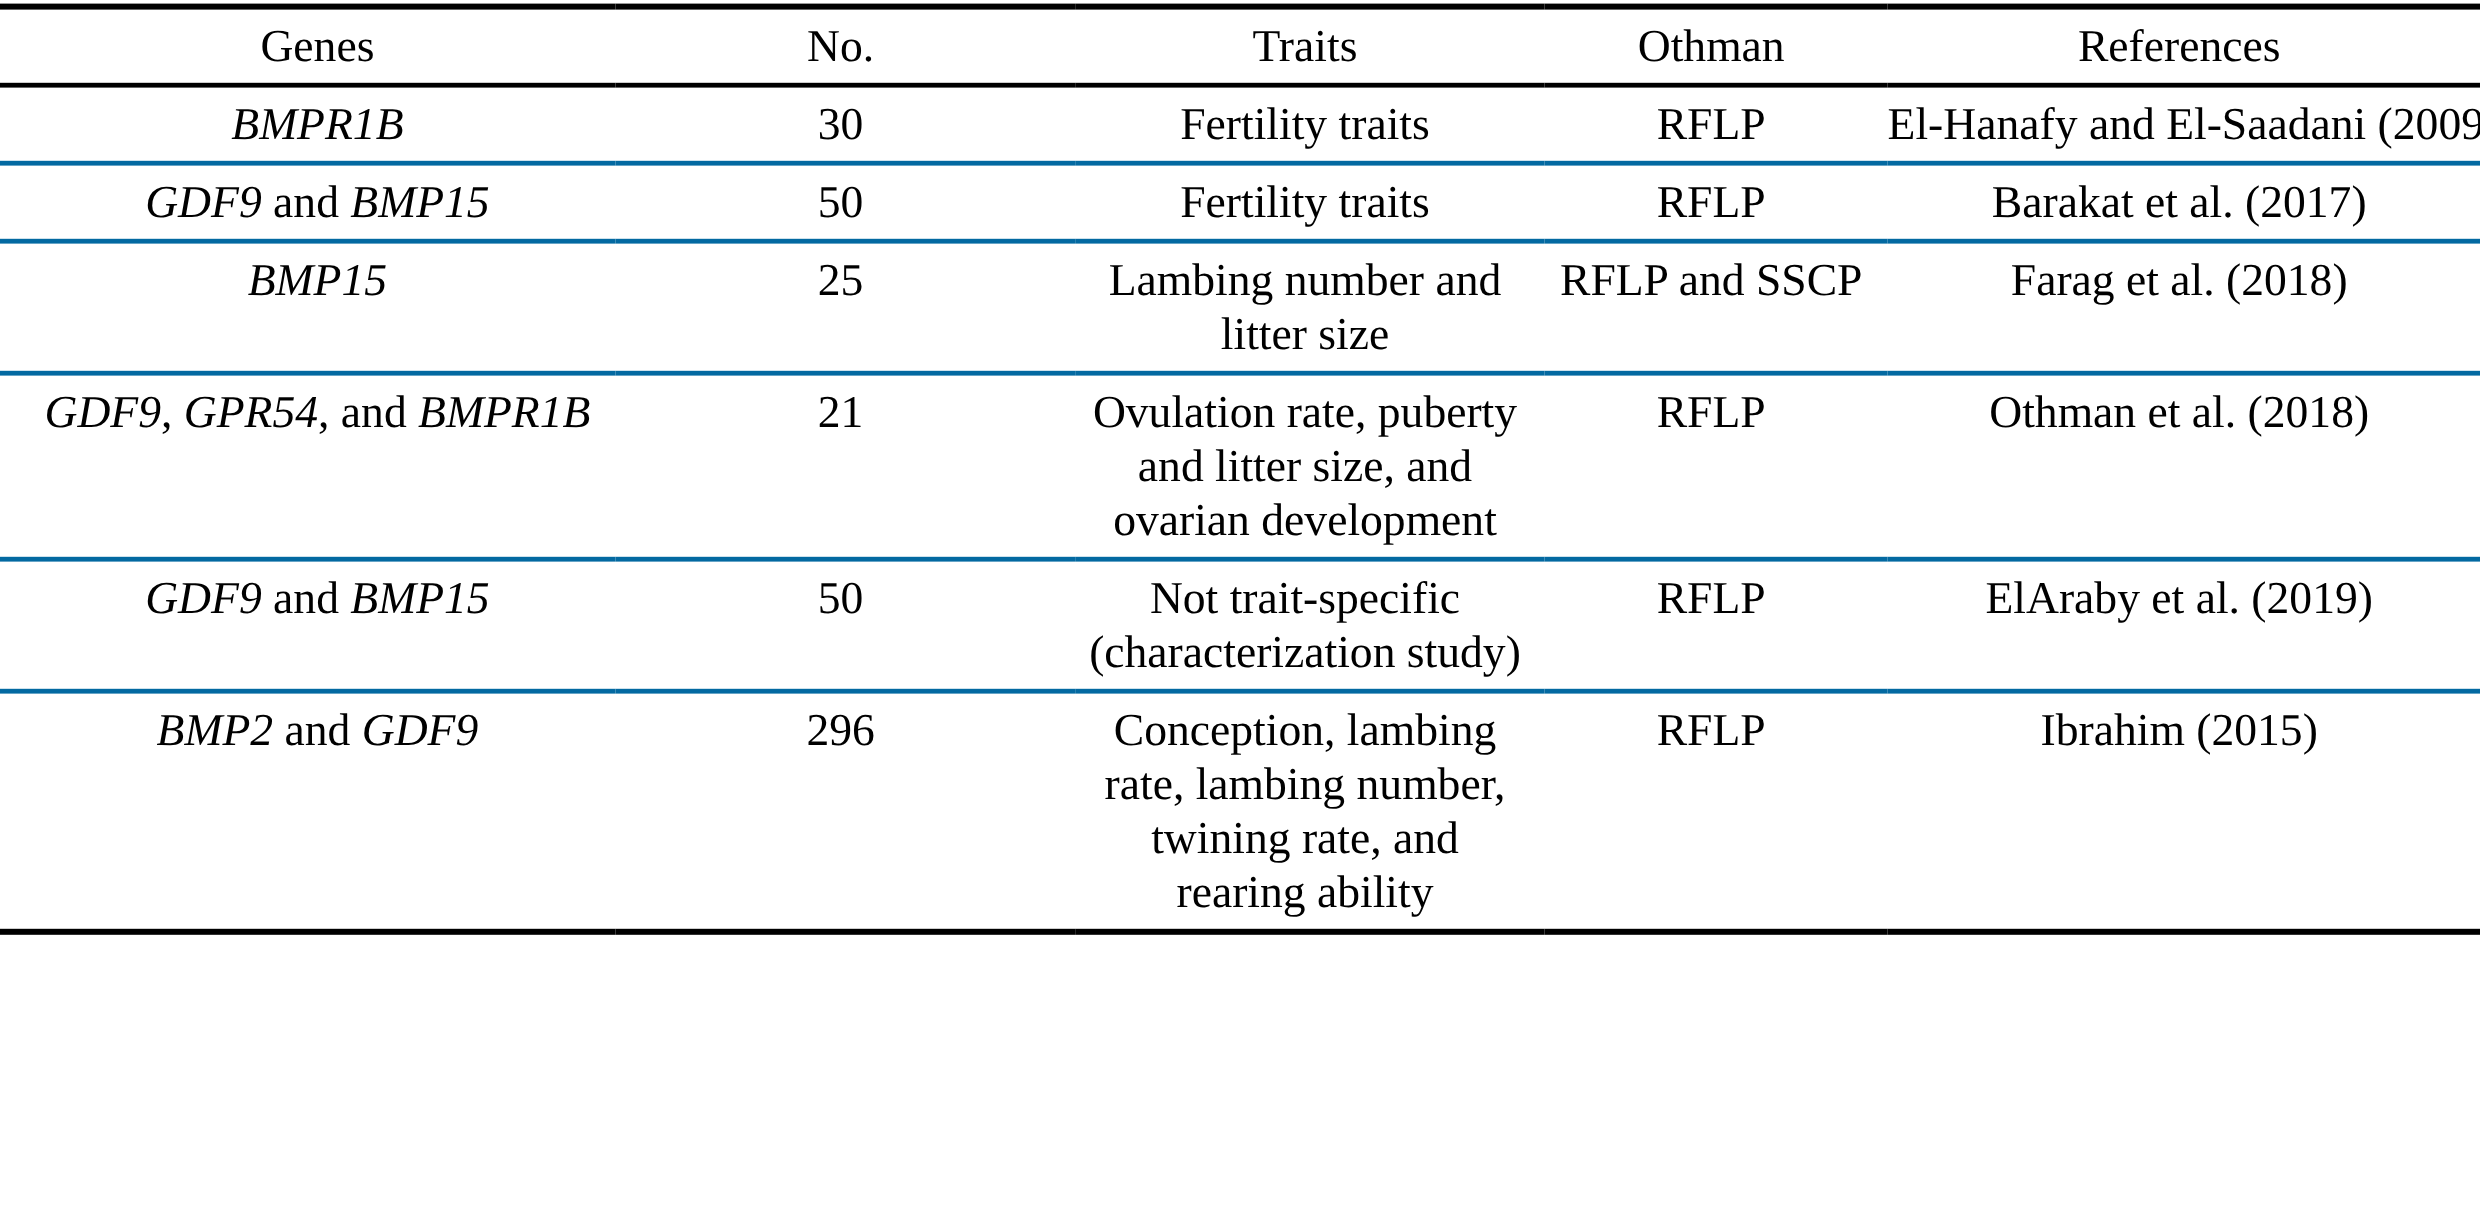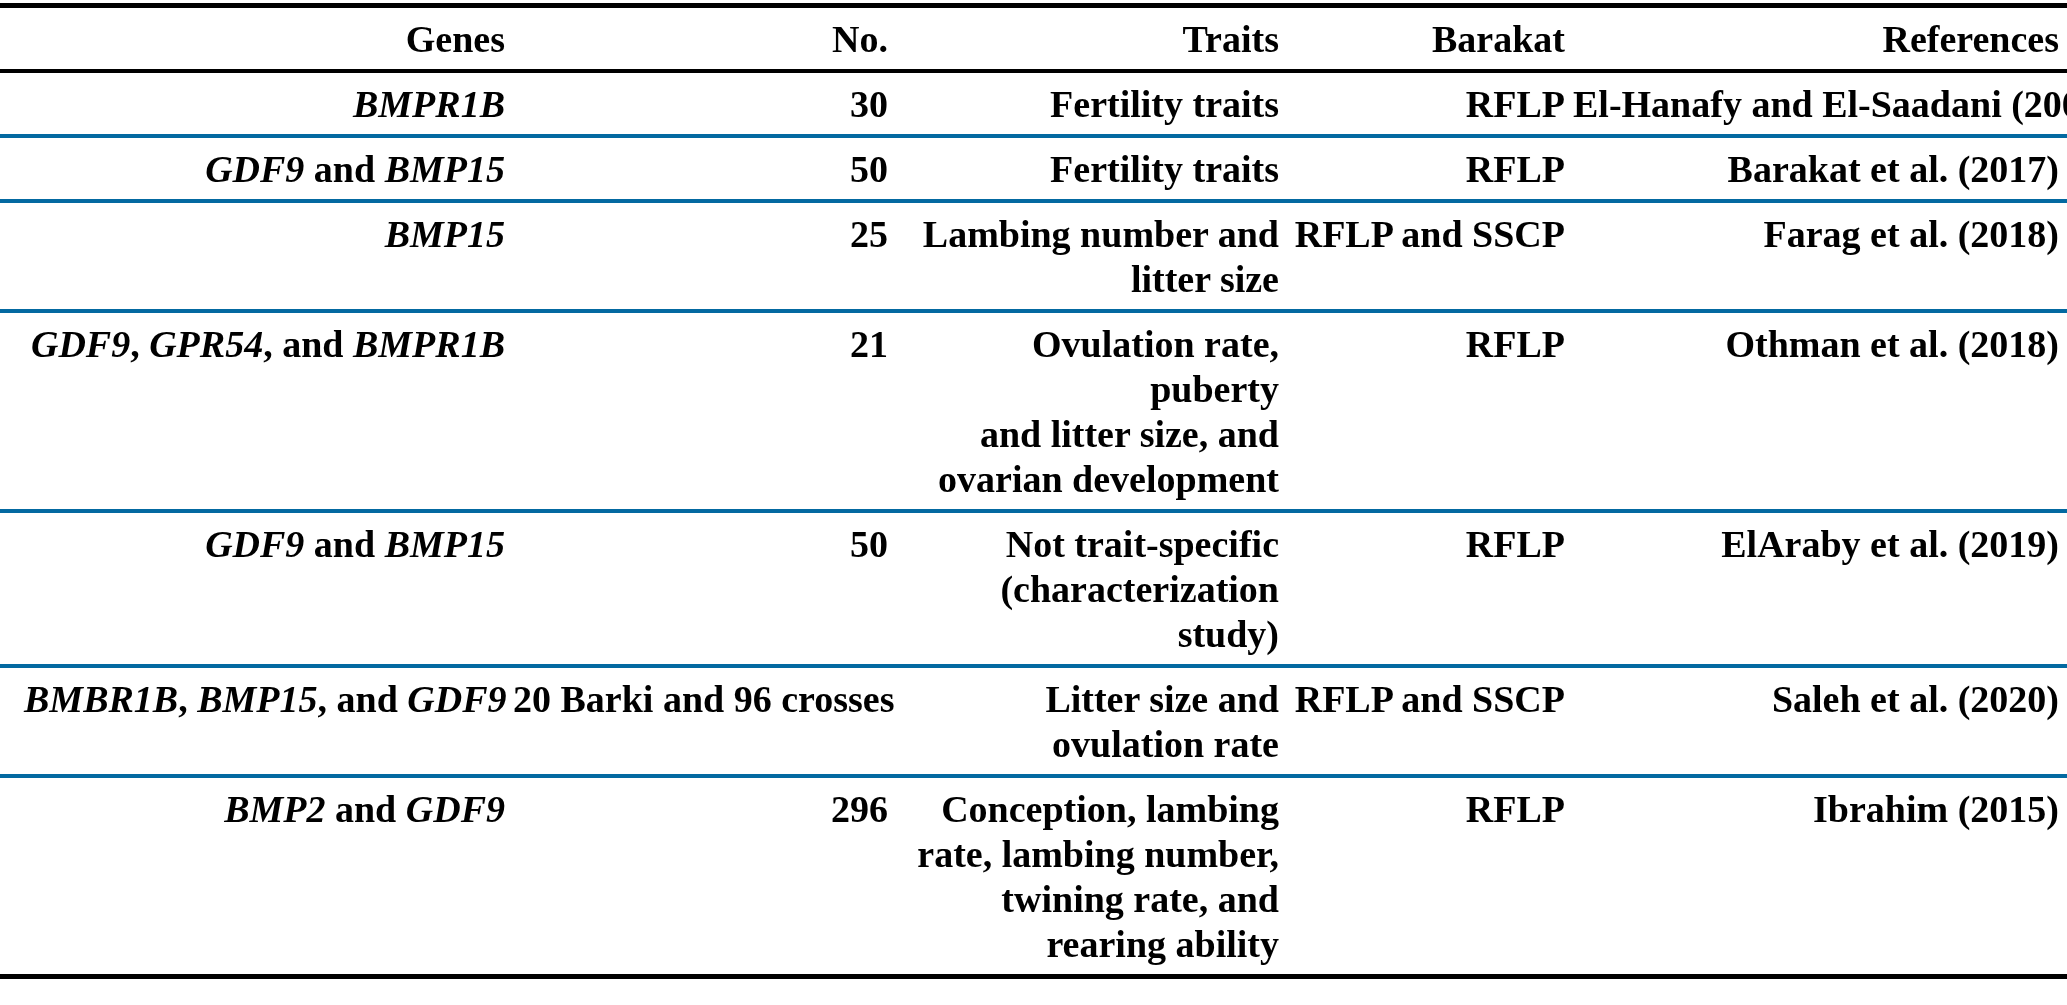--- a/index.html
+++ b/index.html
@@ -34,22 +34,22 @@
     border-bottom: 4px solid #000000;
   }
   table.studies tbody tr {
     border-bottom: 4px solid #0369a1;
   }
   table.studies tbody tr:last-child {
     border-bottom: none;
   }
   th, td {
     vertical-align: top;
-    text-align: right;
-    font-weight: bold;
+    text-align: center;
+    font-weight: normal;
     padding: 9px 8px 7px 0;
   }
   th:first-child, td:first-child {
     padding-left: 24px;
   }
   td.genes-col, td.no-col, td.methods-col, td.refs-col {
     white-space: nowrap;
   }
   td.traits-col {
     white-space: pre-line;
@@ -68,21 +68,21 @@
       <col style="width:383px">
       <col style="width:391px">
       <col style="width:286px">
       <col style="width:494px">
     </colgroup>
     <thead>
       <tr>
         <th>Genes</th>
         <th>No.</th>
         <th>Traits</th>
-        <th>Barakat</th>
+        <th>Othman</th>
         <th>References</th>
       </tr>
     </thead>
     <tbody>
         <tr>
     <td class="genes-col"><i>BMPR1B</i></td>
     <td class="no-col">30</td>
     <td class="traits-col">Fertility traits</td>
     <td class="methods-col">RFLP</td>
     <td class="refs-col">El-Hanafy and El-Saadani (2009)</td>
@@ -113,28 +113,20 @@
   </tr>
         <tr>
     <td class="genes-col"><i>GDF9</i> and <i>BMP15</i></td>
     <td class="no-col">50</td>
     <td class="traits-col">Not trait-specific
 (characterization study)</td>
     <td class="methods-col">RFLP</td>
     <td class="refs-col">ElAraby et al. (2019)</td>
   </tr>
         <tr>
-    <td class="genes-col"><i>BMBR1B</i>, <i>BMP15</i>, and <i>GDF9</i></td>
-    <td class="no-col">20 Barki and 96 crosses</td>
-    <td class="traits-col">Litter size and
-ovulation rate</td>
-    <td class="methods-col">RFLP and SSCP</td>
-    <td class="refs-col">Saleh et al. (2020)</td>
-  </tr>
-        <tr>
     <td class="genes-col"><i>BMP2</i> and <i>GDF9</i></td>
     <td class="no-col">296</td>
     <td class="traits-col">Conception, lambing
 rate, lambing number,
 twining rate, and
 rearing ability</td>
     <td class="methods-col">RFLP</td>
     <td class="refs-col">Ibrahim (2015)</td>
   </tr>
       </tbody>

